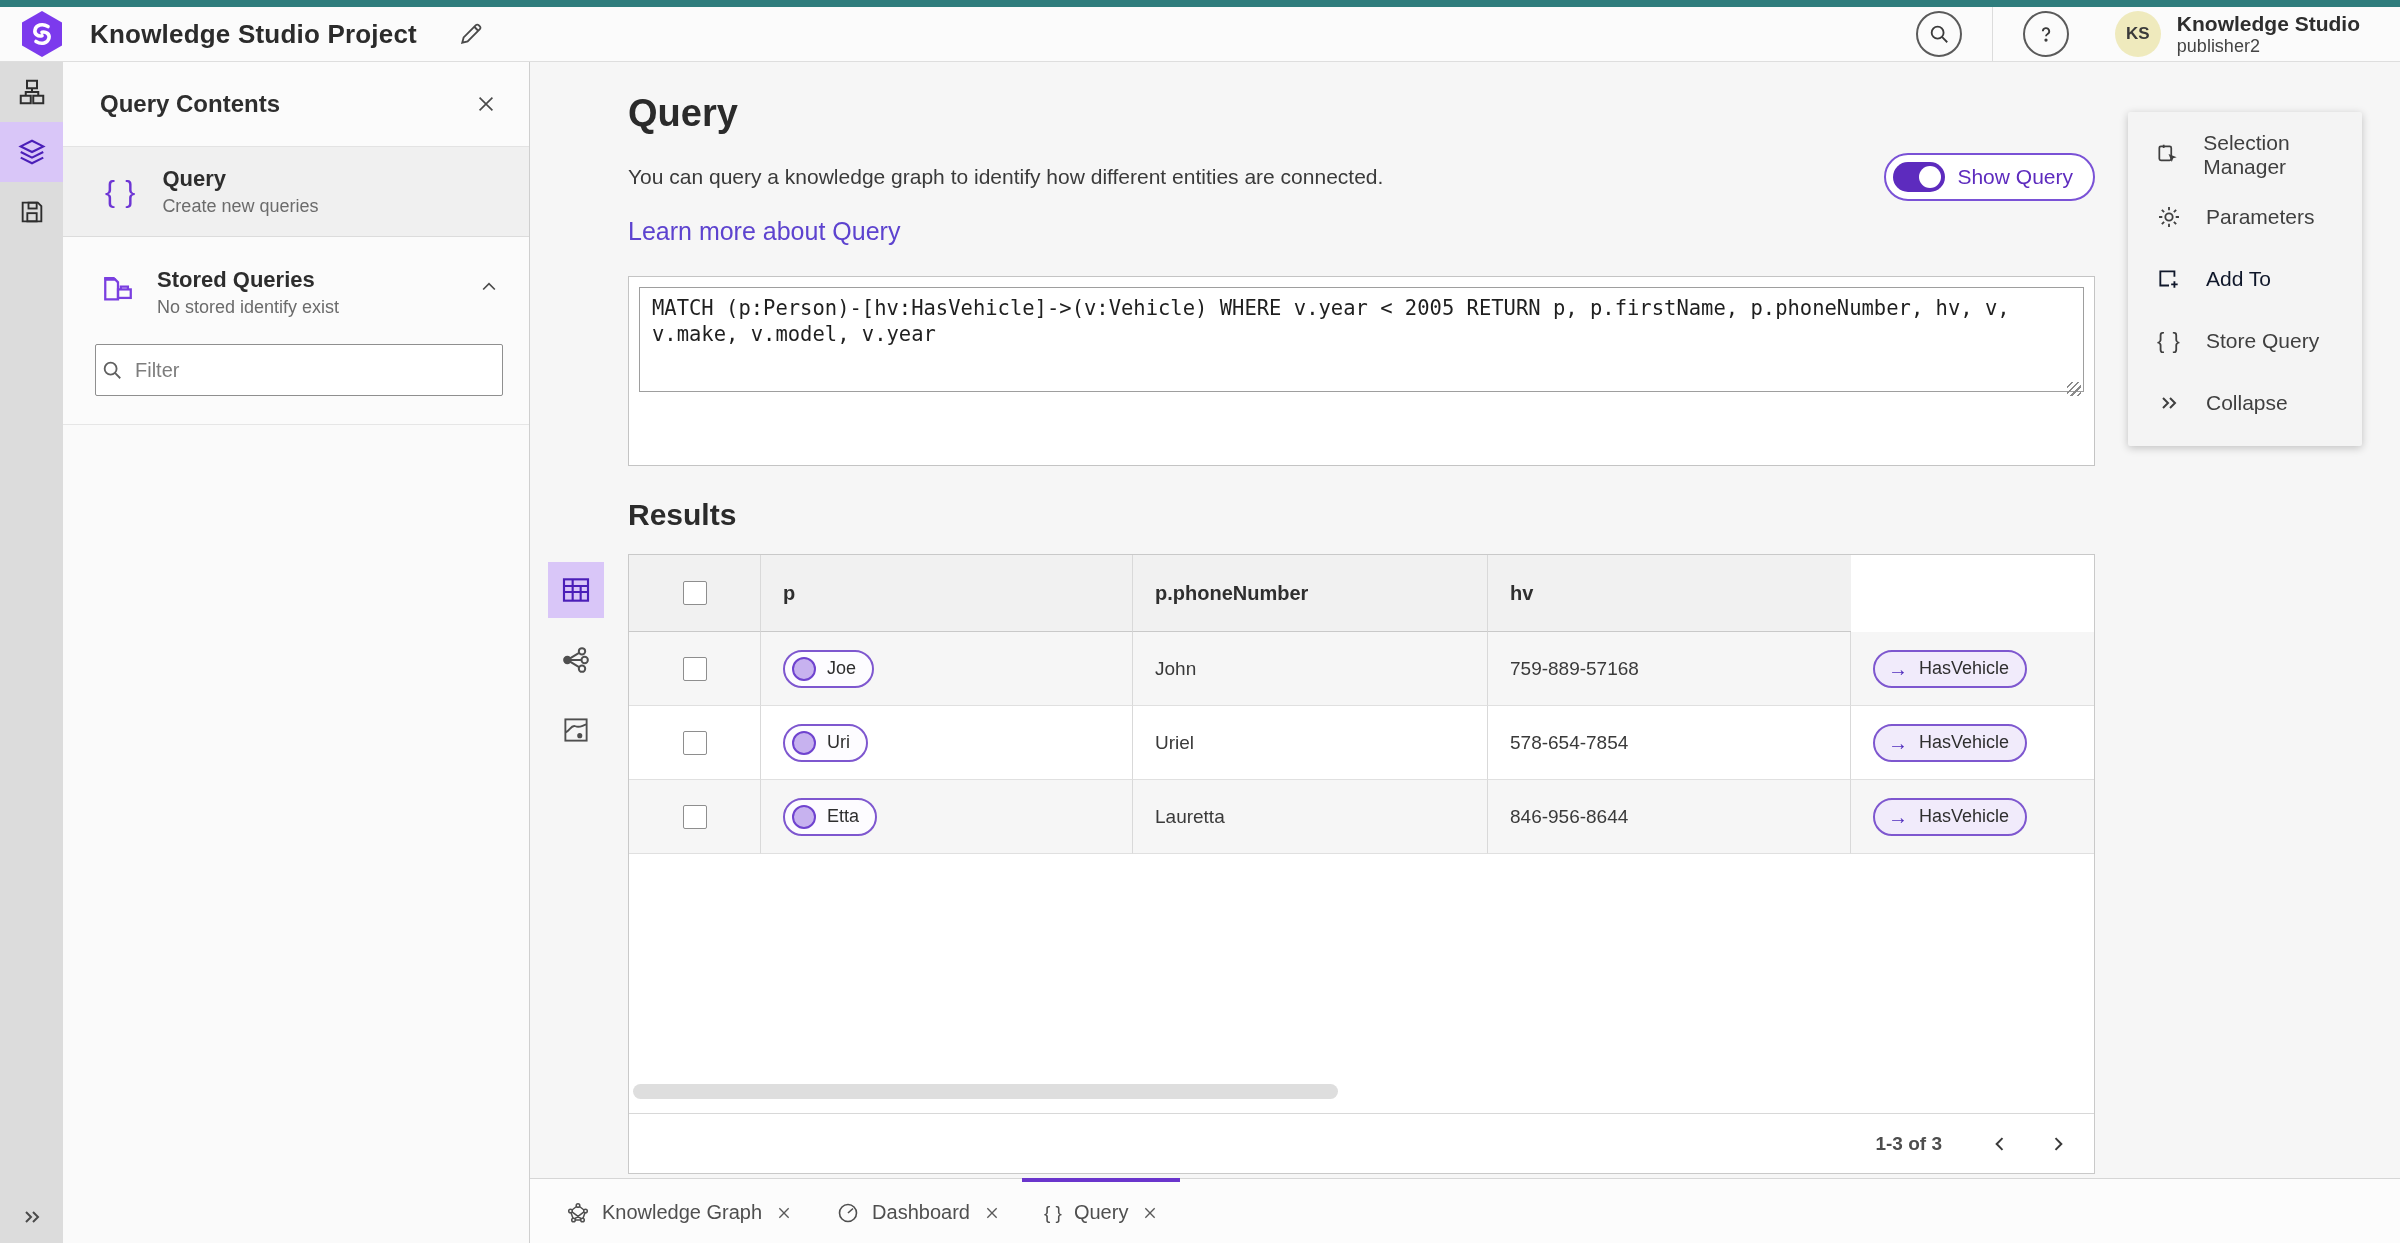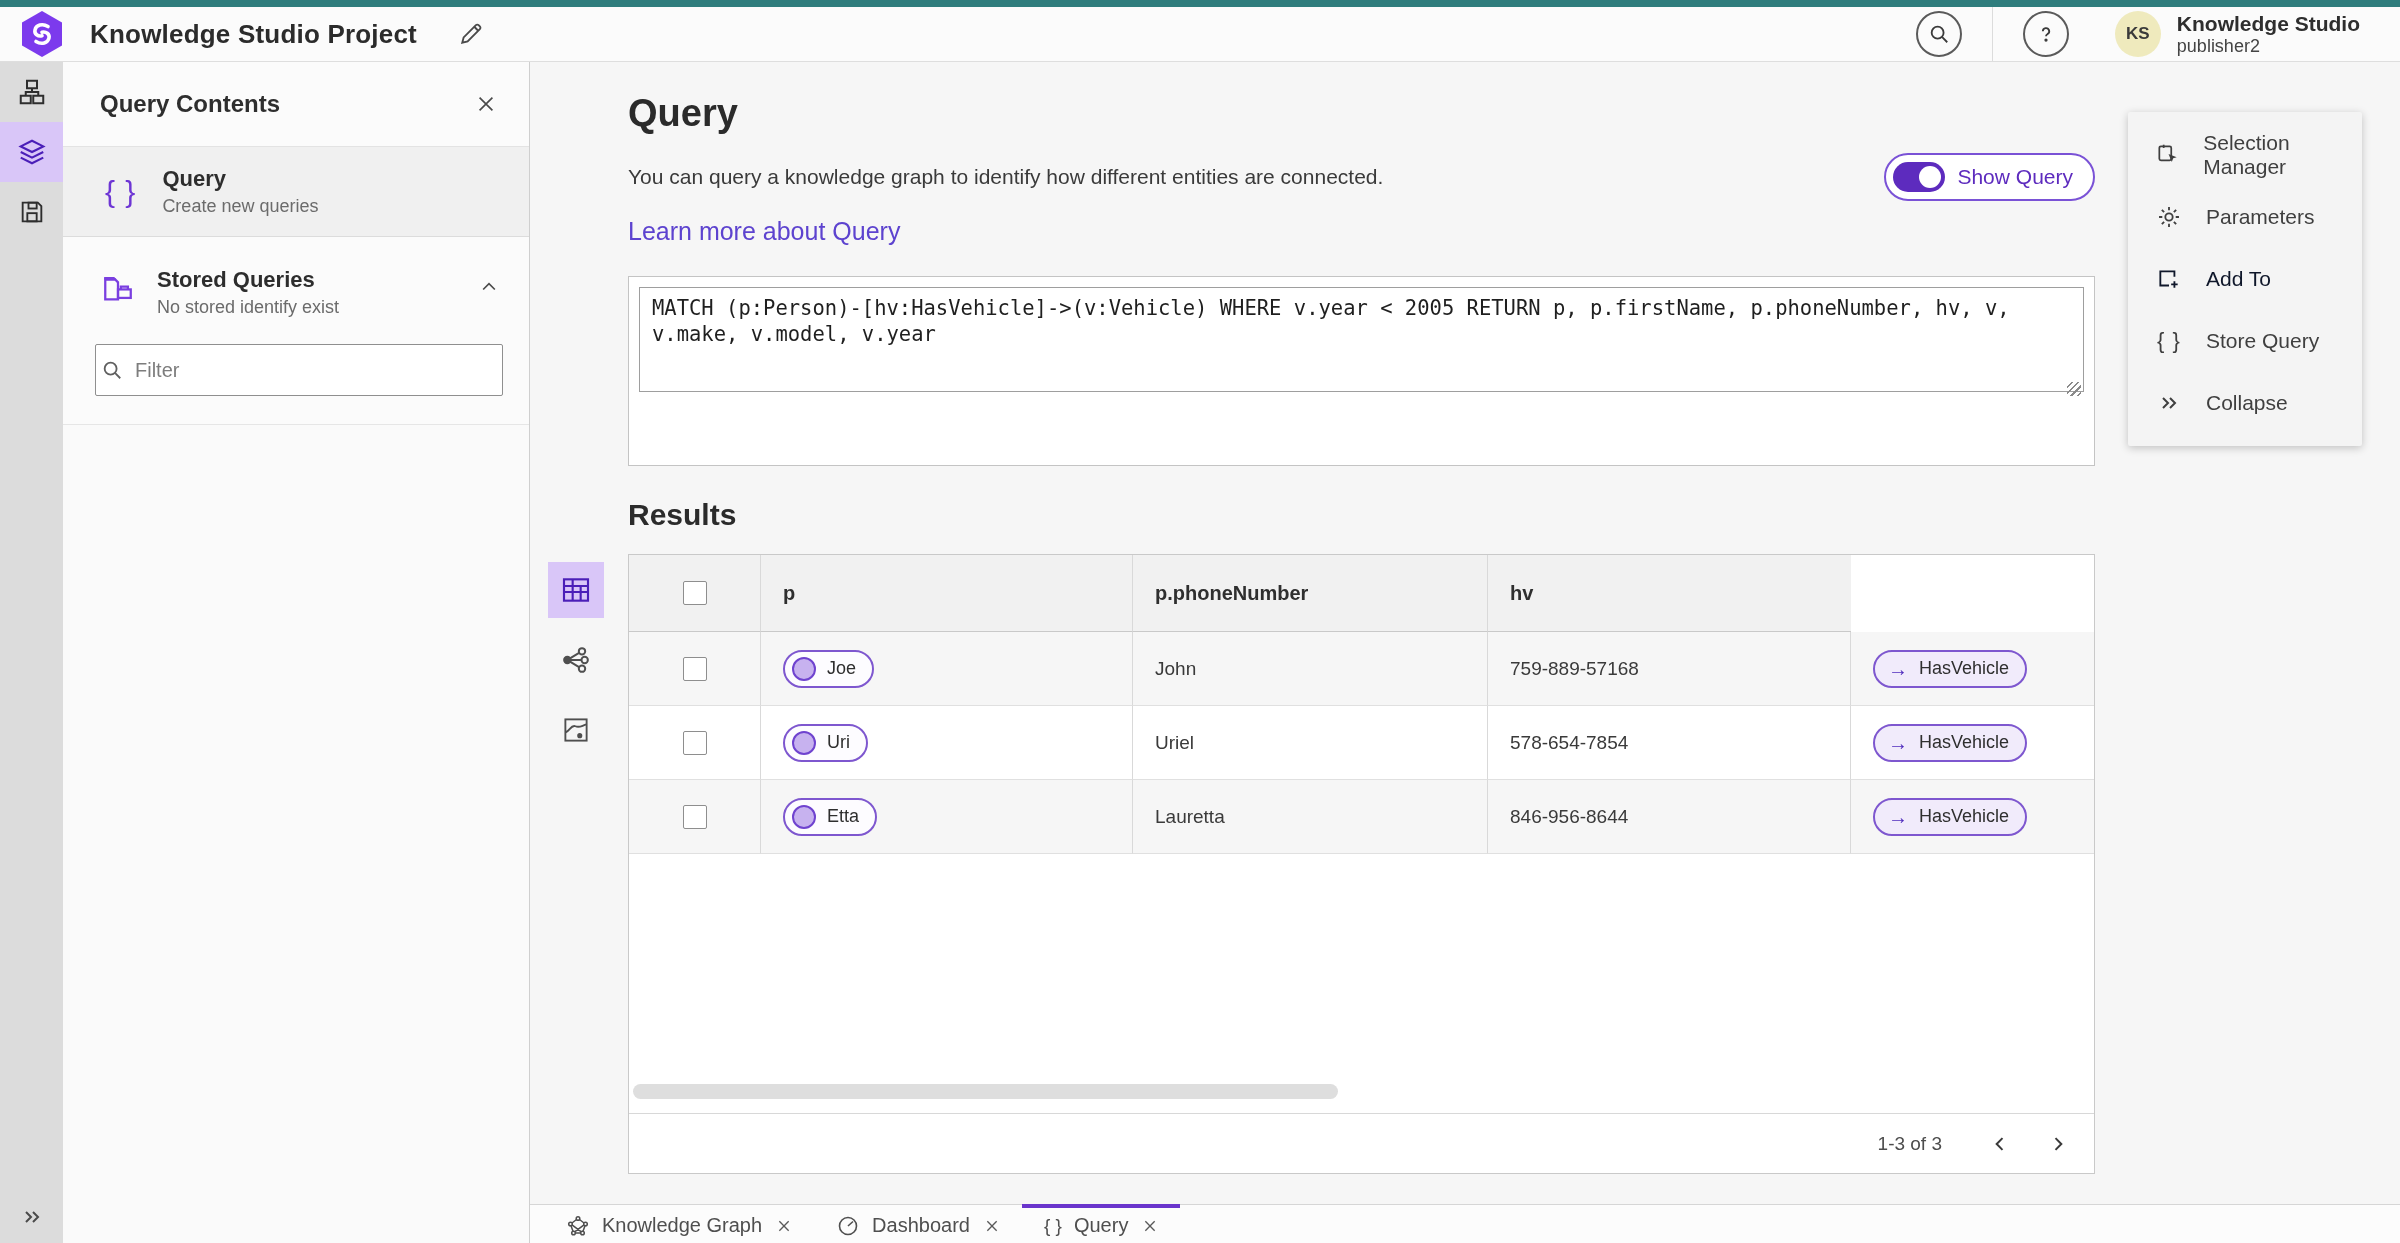--- a/index.html
+++ b/index.html
@@ -94,21 +94,21 @@
   .table-card { width:1467px; height:620px; background:#fff; border:1px solid #c9c9c9; display:flex; flex-direction:column; position:relative; }
   .tgrid { display:grid; grid-template-columns:132px 372px 355px 363px 1fr; }
   .tcell { border-right:1px solid #d9d9d9; display:flex; align-items:center; padding-left:22px; font-size:19px; color:#3a3a3a; }
   .tcell:last-child { border-right:none; }
   .thead .tcell { height:77px; background:#f1f1f1; border-bottom:1px solid #c9c9c9; font-size:20px; font-weight:700; color:#2f2f2f; }
   .trow .tcell { height:74px; border-bottom:1px solid #e0e0e0; }
   .trow.striped .tcell { background:#f6f6f6; }
   .cell-check { justify-content:center; padding-left:0; }
   .table-filler { flex:1; background:#fff; }
   .hscroll-thumb { position:absolute; left:4px; bottom:74px; width:705px; height:15px; border-radius:8px; background:#dedede; cursor:pointer; }
-  .table-footer { height:60px; border-top:1px solid #d8d8d8; display:flex; align-items:center; justify-content:flex-end; padding-right:14px; }
+  .table-footer { height:60px; border-top:1px solid #d8d8d8; display:flex; align-items:center; justify-content:flex-end; padding-right:14px;font-weight:bold; }
   .page-label { font-size:19px; color:#4d4d4d; margin-right:36px; }
   .page-btn { width:44px; height:44px; background:none; border:none; color:#3a3a3a; display:flex; align-items:center; justify-content:center; cursor:pointer; }
   .page-btn + .page-btn { margin-left:14px; }
 
   
   .pill { display:inline-flex; align-items:center; height:38px; border:2px solid #7e57cf; border-radius:20px;
           background:#fdfcff; padding:0 16px 0 7px; cursor:pointer; }
   .pill .node-dot { width:24px; height:24px; border-radius:50%; background:#c7b2ef; border:2px solid #6f43cf; }
   .pill .pill-label { margin-left:11px; font-size:18px; color:#2f2f2f; }
   .pill.rel { background:#f1ebfb; padding-left:13px; }
@@ -117,21 +117,21 @@
   
   .right-panel { position:absolute; right:38px; top:50px; width:234px; background:#f4f4f4; border-radius:2px;
                  box-shadow:0 2px 9px rgba(0,0,0,0.22); padding:12px 0; z-index:5; }
   .rp-item { height:62px; display:flex; align-items:center; padding-left:26px; color:#3f3f3f; cursor:pointer; }
   .rp-item .rp-icon { width:30px; display:flex; justify-content:center; }
   .rp-item .rp-label { margin-left:22px; font-size:21px; }
   .rp-item.disabled { color:#0f172a; cursor:default; }
   .rp-item .braces-icon { font-size:22px; color:inherit; }
 
   
-  .tabbar { position:absolute; left:0; right:0; bottom:0; height:39px; background:#fcfcfc; border-top:1px solid #d6d6d6;
+  .tabbar { position:absolute; left:0; right:0; bottom:0; height:65px; background:#fcfcfc; border-top:1px solid #d6d6d6;
             display:flex; align-items:stretch; padding-left:14px; }
   .tab { display:flex; align-items:center; padding:0 22px; border-top:4px solid transparent; margin-top:-1px;
          color:#4f4f4f; cursor:pointer; }
   .tab.active { border-top-color:#6a35cc; }
   .tab .tab-icon { color:#4f4f4f; }
   .tab .braces-icon { font-size:19px; color:#4f4f4f; letter-spacing:0; }
   .tab-label { margin-left:12px; font-size:20px; }
   .tab-close { margin-left:14px; background:none; border:none; color:#5a5a5a; cursor:pointer; display:flex; }
 </style>
 </head>

